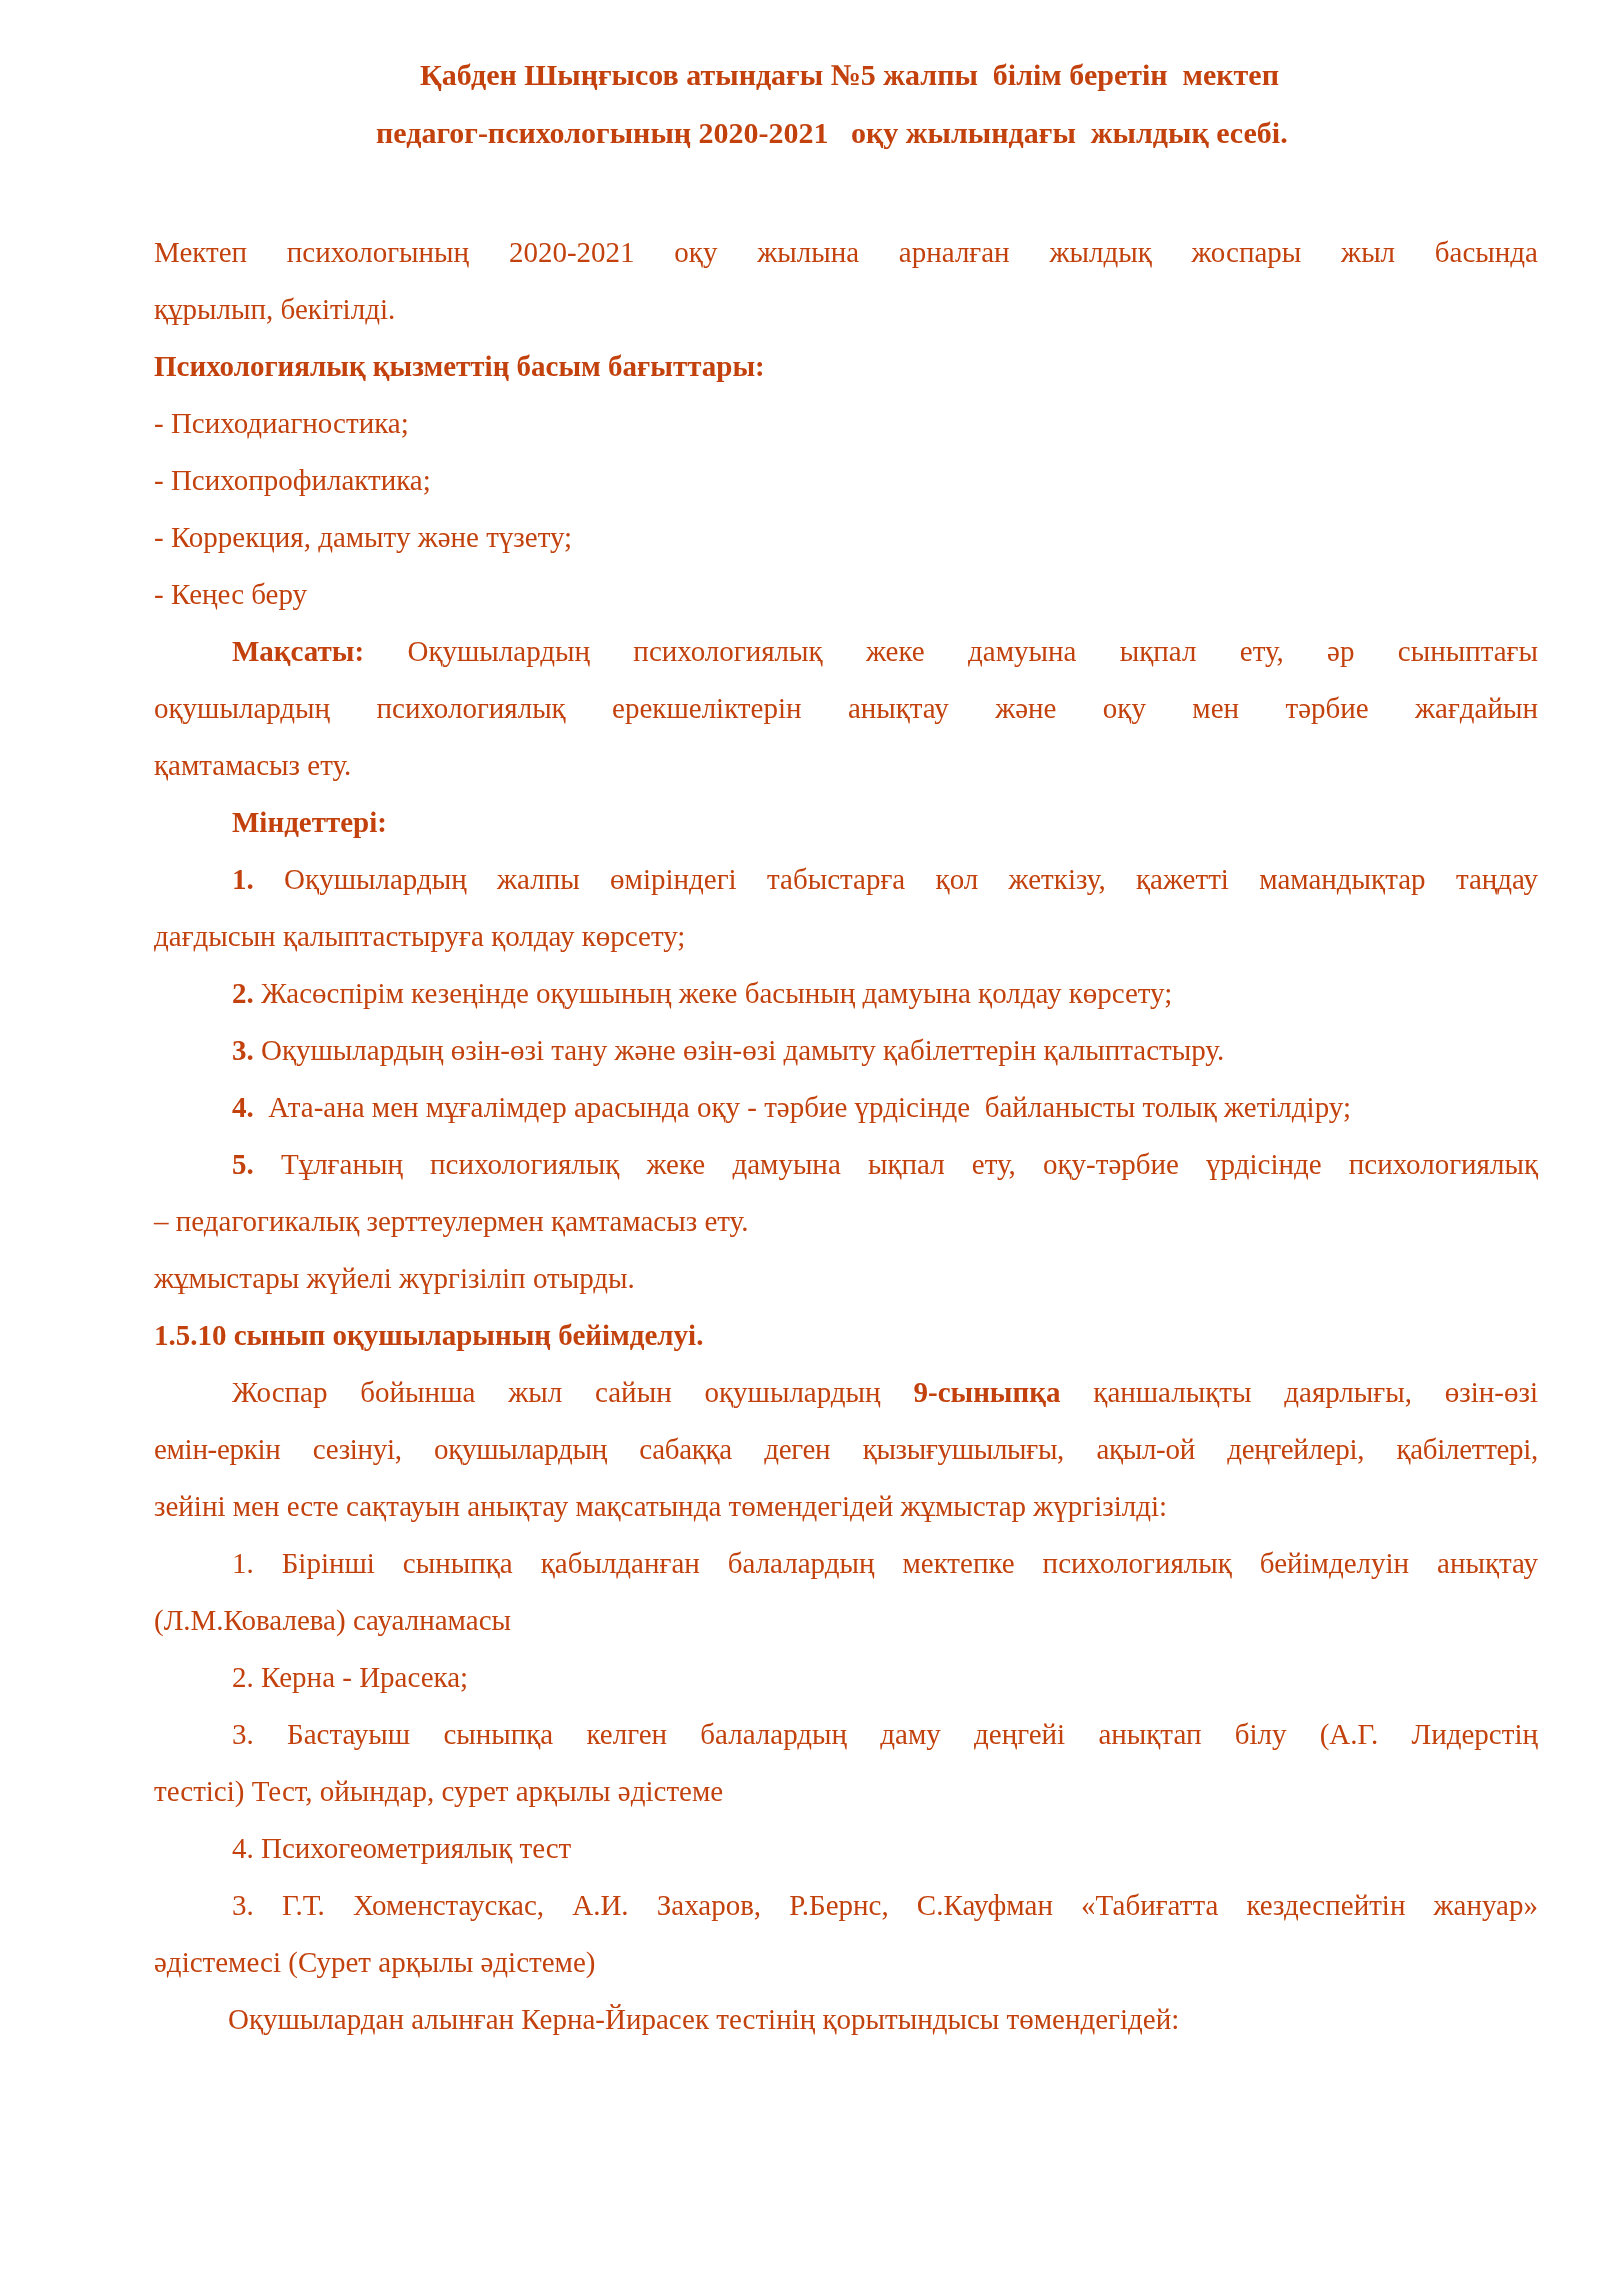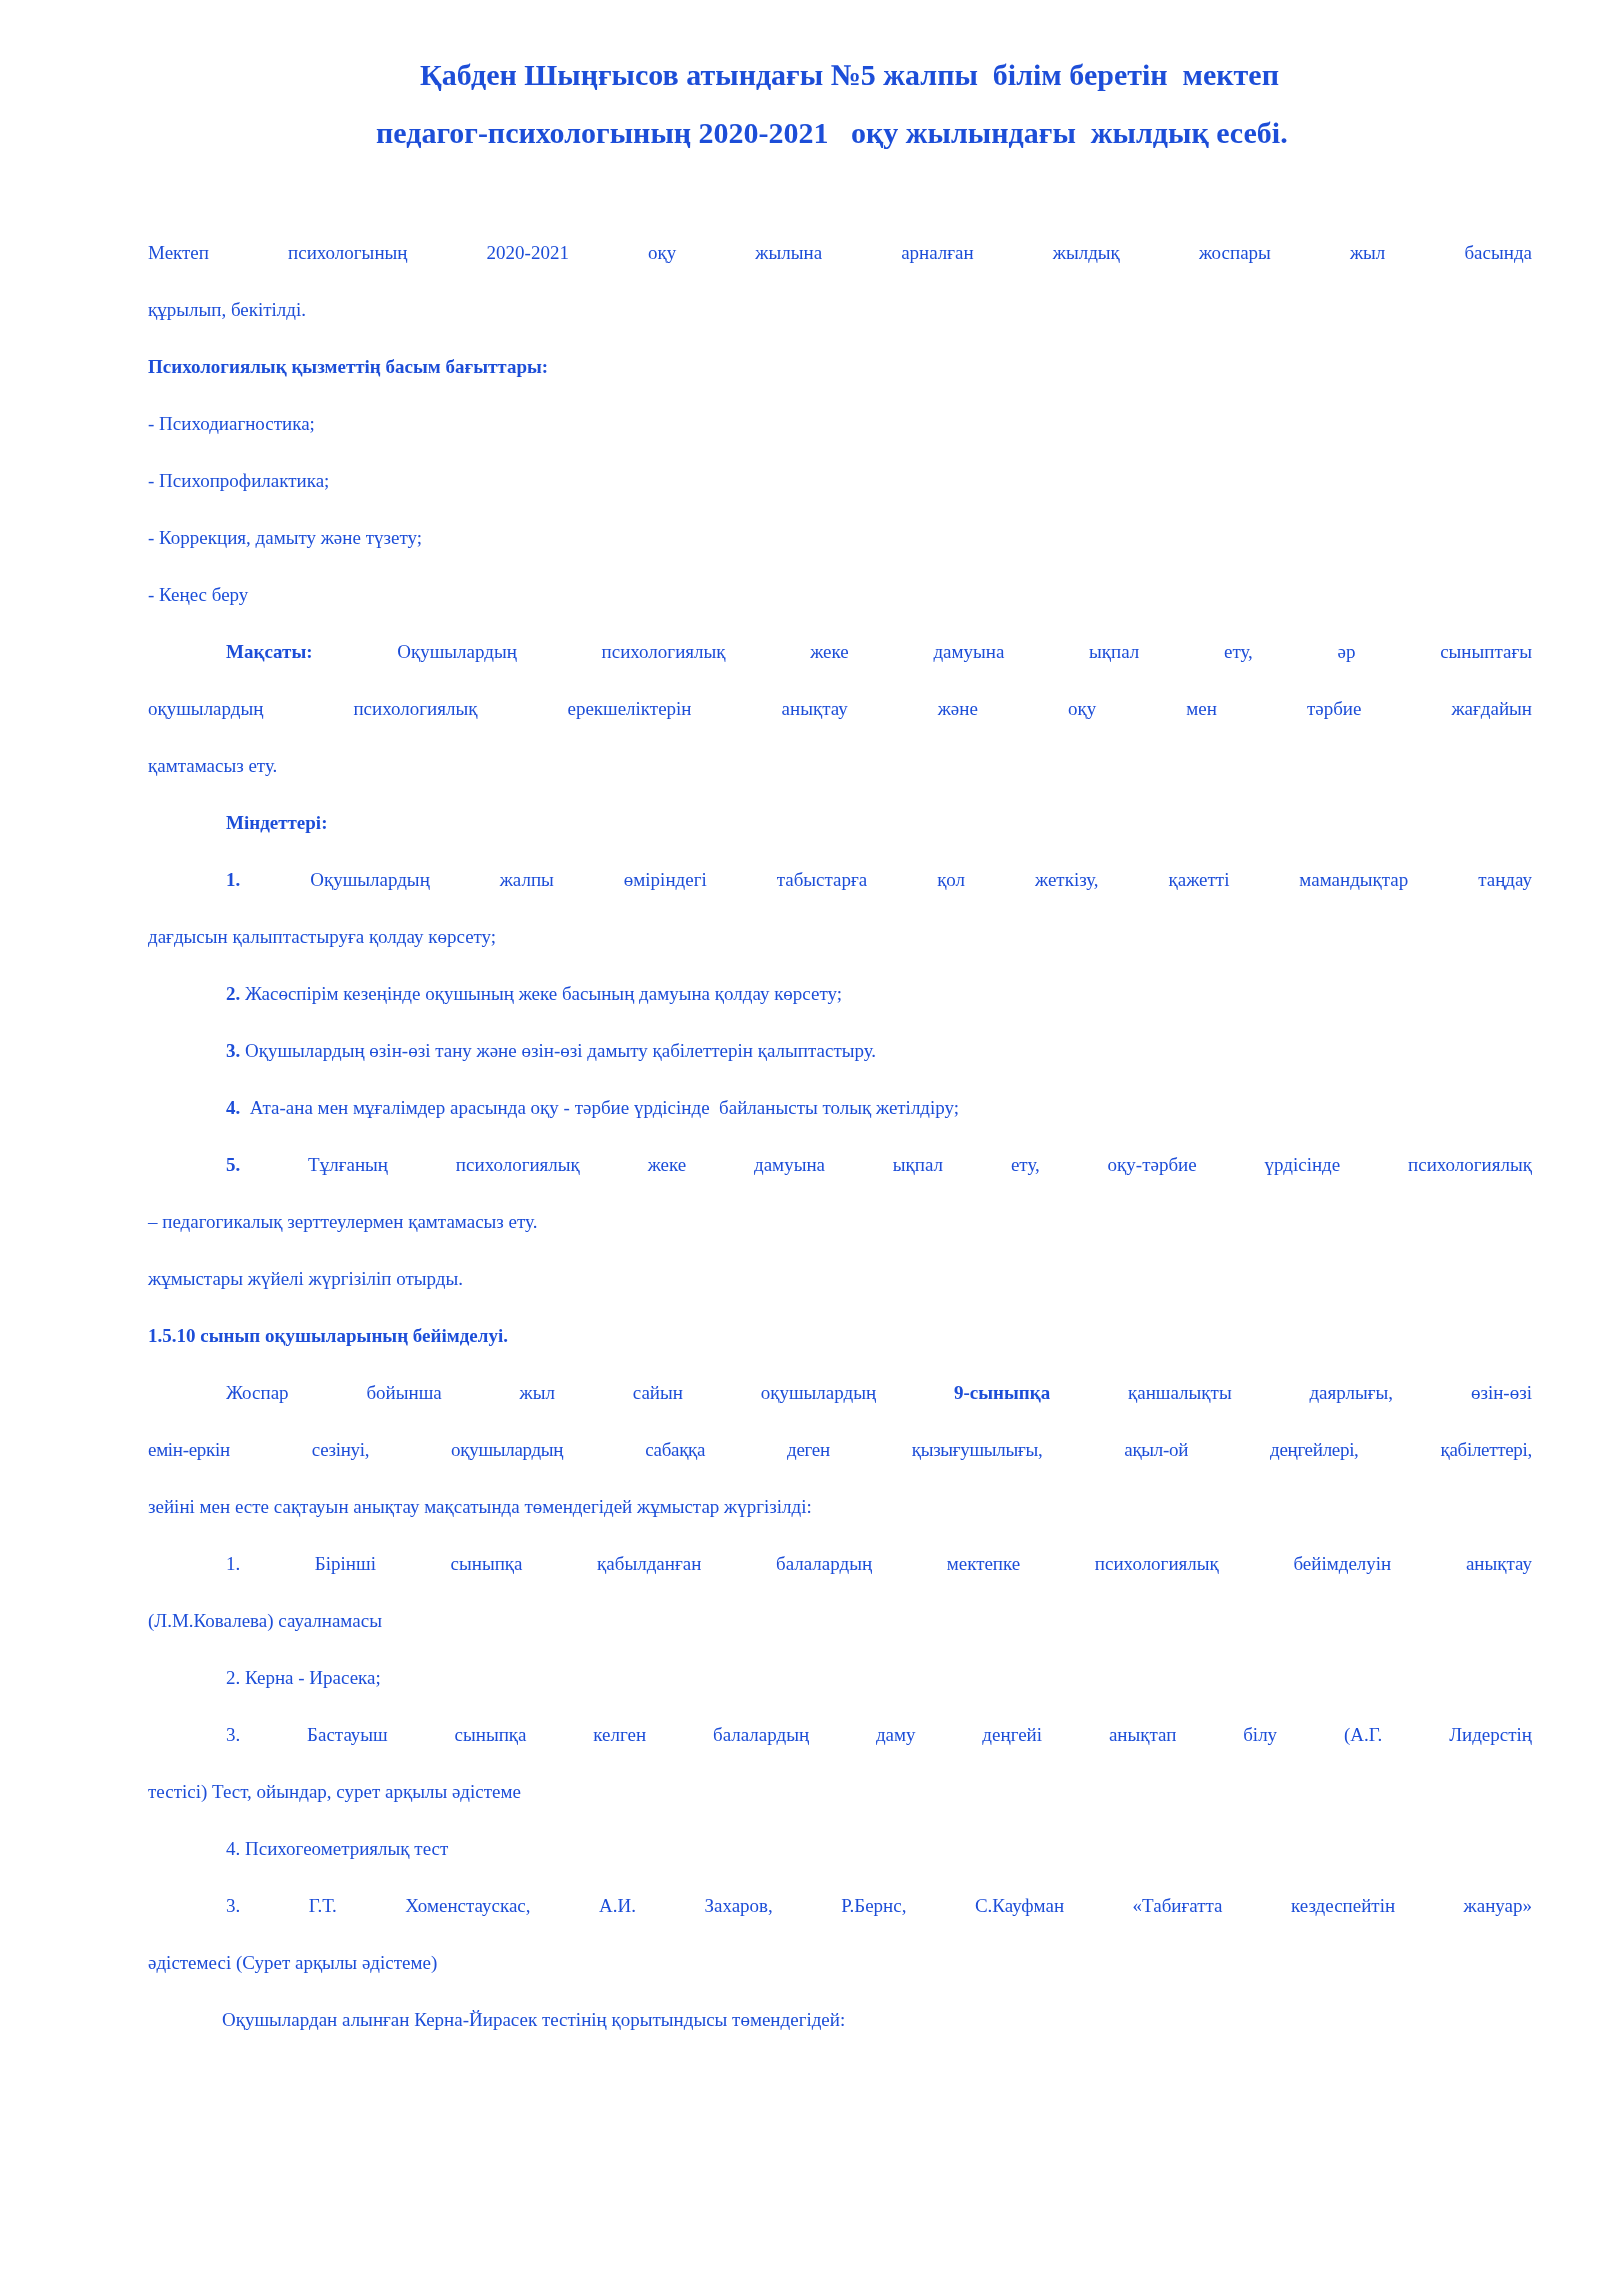--- a/index.html
+++ b/index.html
@@ -1,32 +1,32 @@
 <!DOCTYPE html>
 <html><head>
 <meta charset="utf-8">
 <style>
   html, body { margin: 0; padding: 0; background: #ffffff; }
   body { width: 1621px; height: 2293px; position: relative; overflow: hidden; }
   .page {
     position: absolute; left: 0; top: 0; width: 1621px; height: 2293px;
-    background: #ffffff; color: #1d4ed8;
+    background: #ffffff; color: #c2410c;
     font-family: "Liberation Serif", "DejaVu Serif", serif;
   }
   .title {
     position: absolute; left: 0; width: 1621px;
     font-weight: bold; font-size: 30px; line-height: 39px;
     white-space: pre; text-align: left;
   }
   .t1 { top: 55px; left: 420px; width: auto; }
   .t2 { top: 113px; left: 376px; width: auto; }
 
   .body {
-    position: absolute; left: 148px; top: 224px; width: 1384px;
-    font-size: 19px; line-height: 57px;
+    position: absolute; left: 154px; top: 224px; width: 1384px;
+    font-size: 29px; line-height: 57px;
   }
   .line { height: 57px; white-space: nowrap; }
   .justify { text-align: justify; text-align-last: justify; white-space: normal; display: block; }
   .indent { padding-left: 78px; }
   .indent-s { padding-left: 74px; }
   b, .bold { font-weight: bold; }
 </style>
 </head>
 <body>
 

